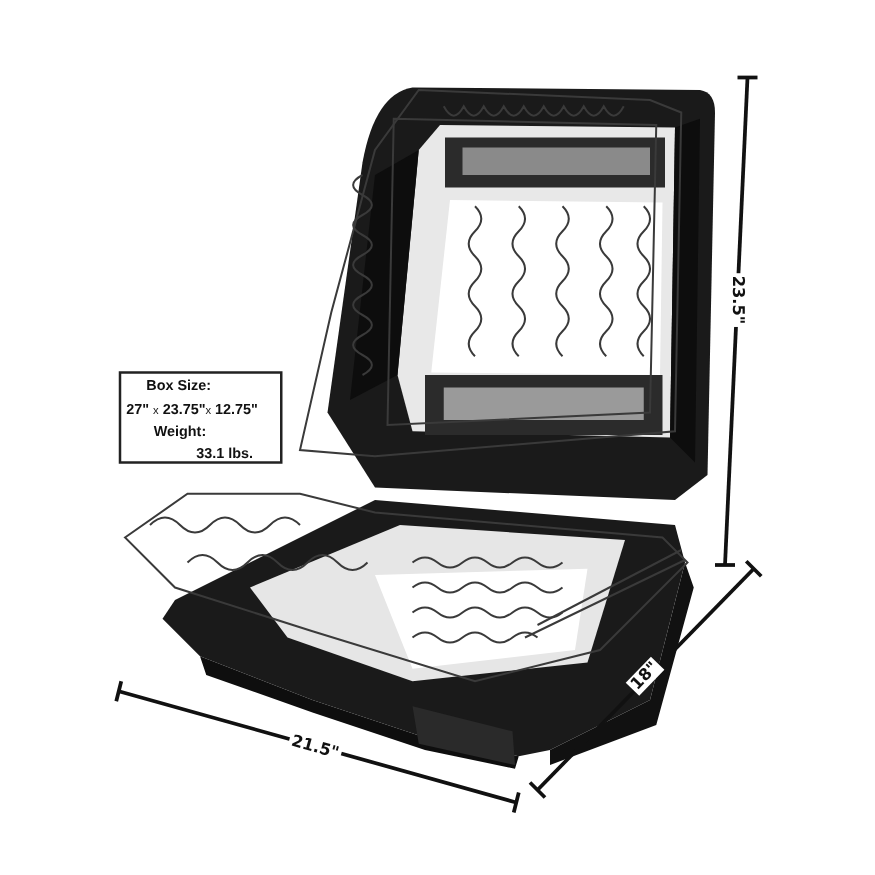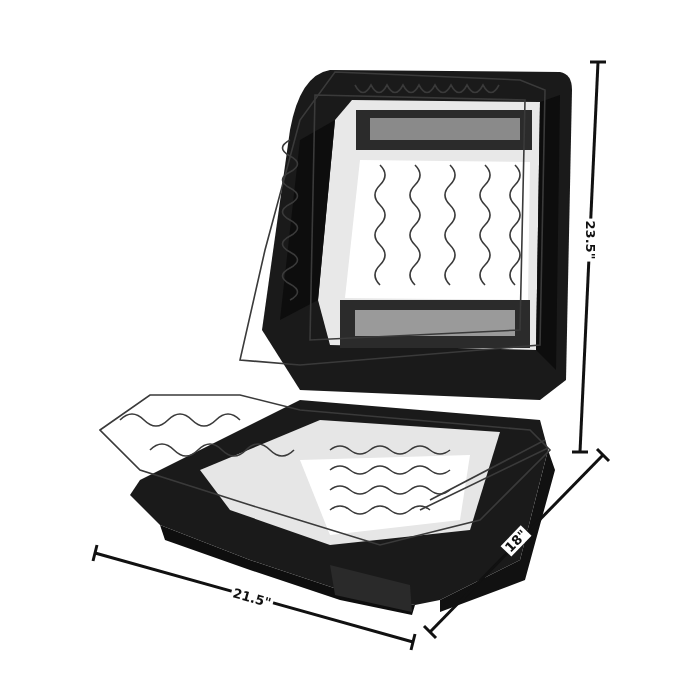--- a/index.html
+++ b/index.html
@@ -81,17 +81,28 @@
       <line x1="572" y1="452" x2="588" y2="452"></line>
       <line x1="603" y1="455" x2="430" y2="632"></line>
       <line x1="597" y1="449" x2="609" y2="461"></line>
       <line x1="424" y1="626" x2="436" y2="638"></line>
       <line x1="95" y1="553" x2="413" y2="642"></line>
       <line x1="97" y1="545" x2="93" y2="561"></line>
       <line x1="415" y1="634" x2="411" y2="650"></line>
     </g>
   </svg>
 
+  <div class="info-box">
+    <div class="l1">Box Size:</div>
+    <div class="l2">
+      <span>27"</span>
+      <span class="x">x</span>
+      <span>23.75"</span><span class="x">x</span>
+      <span>12.75"</span>
+    </div>
+    <div class="l3">Weight:</div>
+    <div class="l4">33.1 lbs.</div>
+  </div>
 
   <div class="dim-label dim-h">23.5"</div>
   <div class="dim-label dim-d">18"</div>
   <div class="dim-label dim-w">21.5"</div>
 </div>
 
 </body></html>

